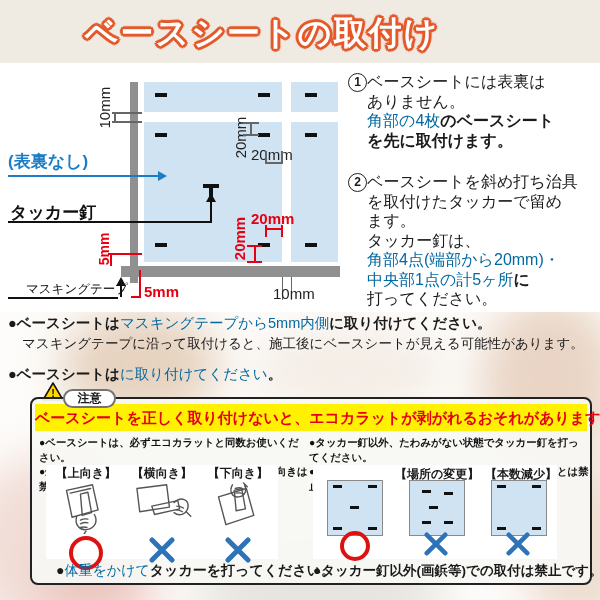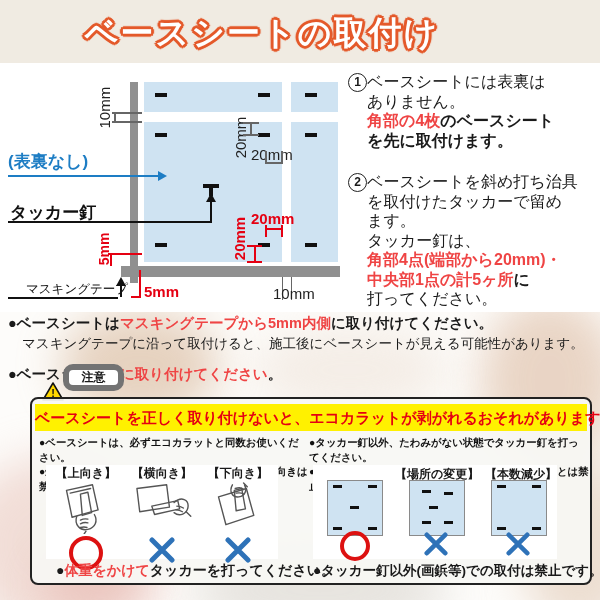--- a/index.html
+++ b/index.html
@@ -41,30 +41,30 @@
   .arrowhead-u{position:absolute;width:0;height:0;border-left:5px solid transparent;border-right:5px solid transparent;border-bottom:9px solid #111;}
   
   .steps{position:absolute;left:348px;top:70px;width:250px;}
   .step{position:absolute;left:0;display:flex;}
   .stepnum{
     flex:0 0 17px;width:17px;height:17px;border:1.5px solid #222;border-radius:50%;
     font-size:12px;font-weight:bold;text-align:center;line-height:17px;margin-top:1px;
   }
   .steptext{font-size:16px;line-height:19.5px;font-weight:500;}
   .em{font-weight:bold;}
-  .red{color:#ef4444;font-weight:bold;}
+  .red{color:#0369a1;font-weight:normal;}
   
   .notes{position:absolute;left:8px;top:314px;width:590px;}
   .noteline{font-size:14.5px;font-weight:bold;line-height:18px;white-space:nowrap;}
   .notesub{font-size:13.5px;font-weight:normal;margin:3px 0 12px 14px;white-space:nowrap;}
   
   .badge-tri{position:absolute;left:42px;top:382px;}
   .badge-pill{
-    position:absolute;left:63px;top:364px;width:49px;height:15px;background:#fff;
-    border:6px solid #737373;border-radius:10px;text-align:center;
+    position:absolute;left:63px;top:389px;width:49px;height:15px;background:#fff;
+    border:2px solid #737373;border-radius:10px;text-align:center;
     font-size:12px;font-weight:bold;line-height:15px;z-index:3;
   }
   .cbox{
     position:absolute;left:30px;top:397px;width:558px;height:184px;
     background:rgba(248,247,244,0.93);border:2px solid #222;border-radius:8px;z-index:2;
   }
   .headline{
     position:absolute;left:3px;top:5px;width:552px;height:27px;background:#fff100;
     color:#e50012;font-weight:bold;font-size:15px;line-height:27px;text-align:center;white-space:nowrap;
   }

